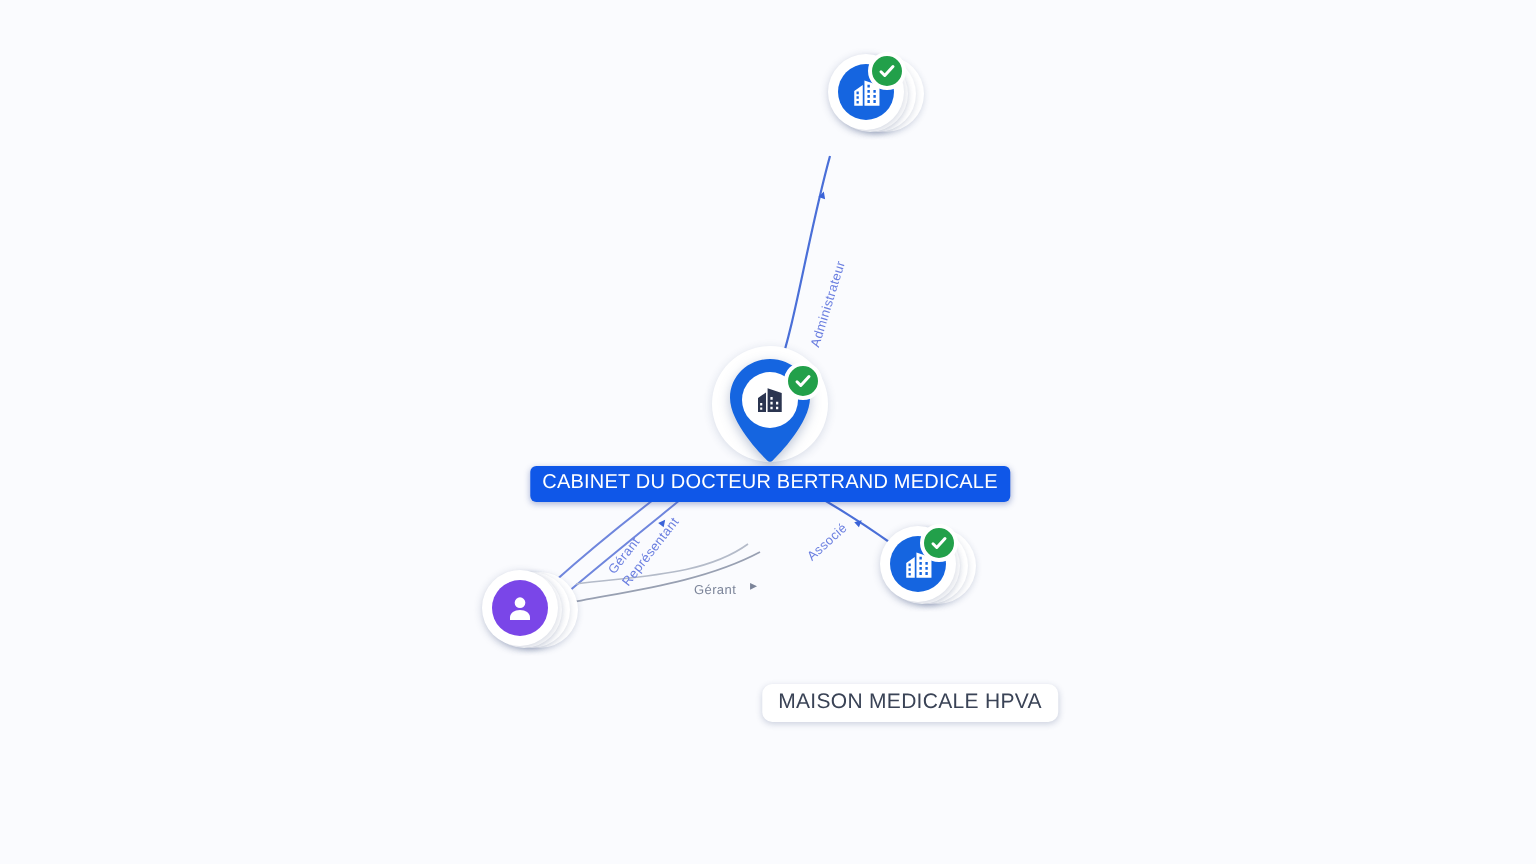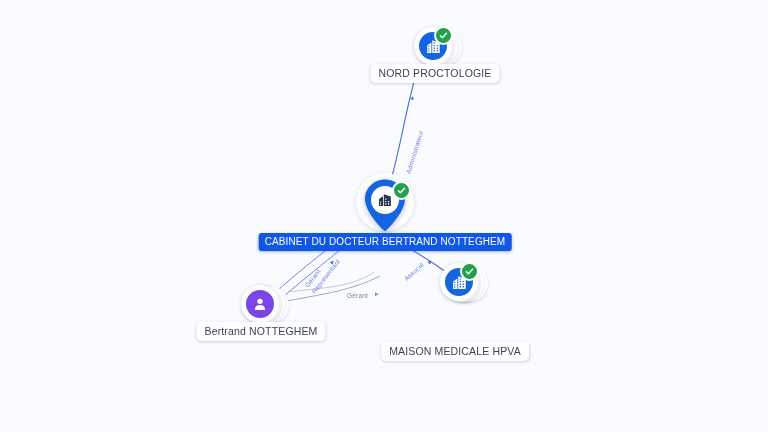--- a/index.html
+++ b/index.html
@@ -217,42 +217,41 @@
           </svg>
         </div>
         <div class="verified-badge">
           <svg width="9" height="9" viewBox="0 0 24 24" fill="none" stroke="#ffffff" stroke-width="4" stroke-linecap="round" stroke-linejoin="round">
             <polyline points="4,13 9,18 20,6"></polyline>
           </svg>
         </div>
       </div>
     </div>
   </div>
-  <div class="node-label" style="left:435px; top:64px;">NORD PROCTOLOGIE</div>
 
   <div class="node" style="left:385px; top:212px;">
     <div class="pin-wrap">
       <div class="pin-halo"></div>
       <svg class="pin-shape" viewBox="0 0 48 58">
         <path d="M24 1.5c-11 0-20 8.6-20 19.4 0 12.6 15.6 28.4 18.6 31.3a2 2 0 0 0 2.8 0C28.4 49.3 44 33.5 44 20.9 44 10.1 35 1.5 24 1.5z" fill="#1565E0"></path>
       </svg>
       <div class="pin-inner-circle">
         <svg width="16" height="16" viewBox="0 0 24 24" fill="#2b3550">
           <path d="M3 21V10.5l6-4.2V21H3zm1.6-1.6h1.6v-1.8H4.6v1.8zm0-3.3h1.6v-1.8H4.6v1.8z"></path>
           <path d="M10.2 21V3.2l10.6 3.5V21H10.2zm2.1-2h1.7v-2h-1.7v2zm0-3.6h1.7v-2h-1.7v2zm0-3.6h1.7v-2h-1.7v2zm4.2 7.2h1.7v-2h-1.7v2zm0-3.6h1.7v-2h-1.7v2z"></path>
         </svg>
       </div>
       <div class="pin-badge">
         <svg width="9" height="9" viewBox="0 0 24 24" fill="none" stroke="#ffffff" stroke-width="4" stroke-linecap="round" stroke-linejoin="round">
           <polyline points="4,13 9,18 20,6"></polyline>
         </svg>
       </div>
     </div>
   </div>
-  <div class="node-label selected" style="left:385px; top:233px;">CABINET DU DOCTEUR BERTRAND NOTTEGHEM</div>
+  <div class="node-label selected" style="left:385px; top:233px;">CABINET DU DOCTEUR BERTRAND MEDICALE</div>
 
   <div class="node" style="left:461px; top:283px;">
     <div class="icon-stack">
       <div class="stack-ghost g1"></div>
       <div class="stack-ghost g2"></div>
       <div class="stack-ghost g3"></div>
       <div class="icon-disc">
         <div class="icon-inner blue">
           <svg width="17" height="17" viewBox="0 0 24 24" fill="#ffffff">
             <path d="M3 21V10.5l6-4.2V21H3zm1.6-1.6h1.6v-1.8H4.6v1.8zm0-3.3h1.6v-1.8H4.6v1.8zm0-3.3h1.6v-1.8H4.6v1.8z"></path>
@@ -277,15 +276,14 @@
       <div class="icon-disc">
         <div class="icon-inner purple">
           <svg width="16" height="16" viewBox="0 0 24 24" fill="#ffffff">
             <circle cx="12" cy="8" r="4"></circle>
             <path d="M12 13.5c-4.2 0-7.5 2.4-7.5 5.4V21h15v-2.1c0-3-3.3-5.4-7.5-5.4z"></path>
           </svg>
         </div>
       </div>
     </div>
   </div>
-  <div class="node-label" style="left:261px; top:322px;">Bertrand NOTTEGHEM</div>
 
 </div>
 
 </body></html>

